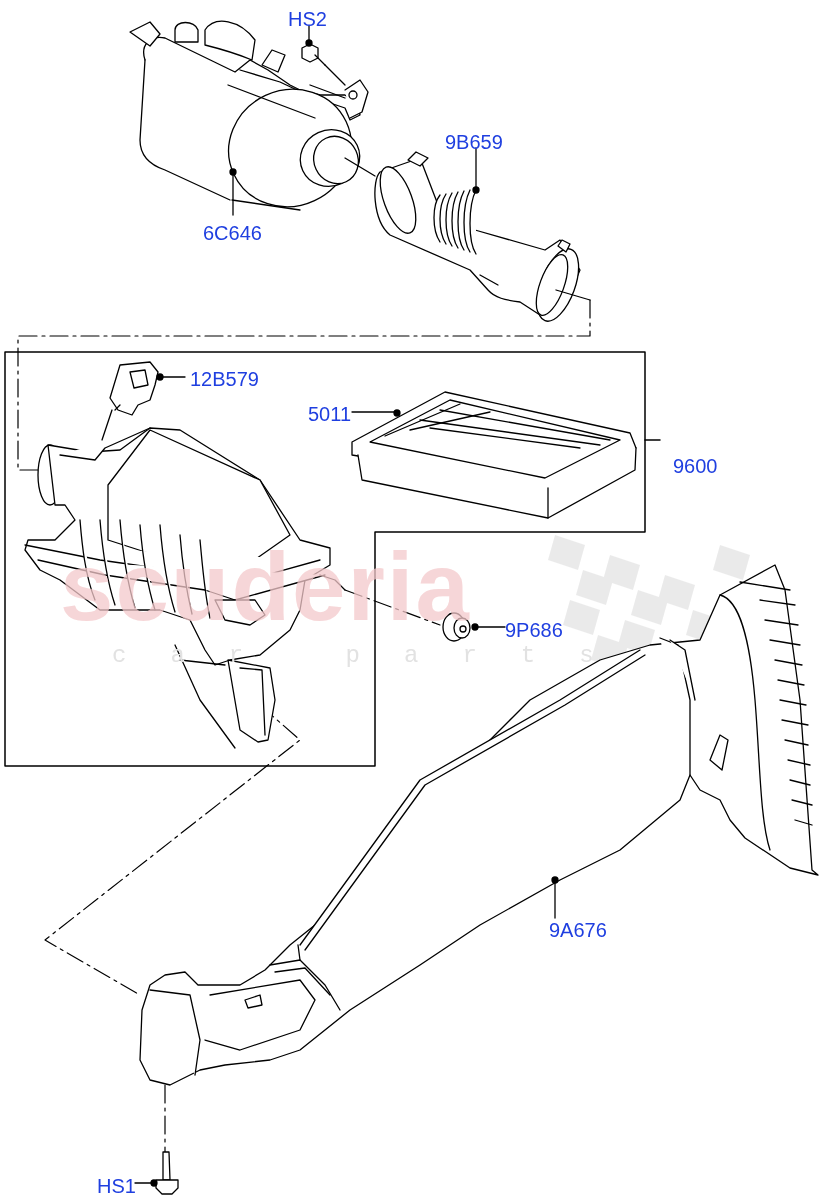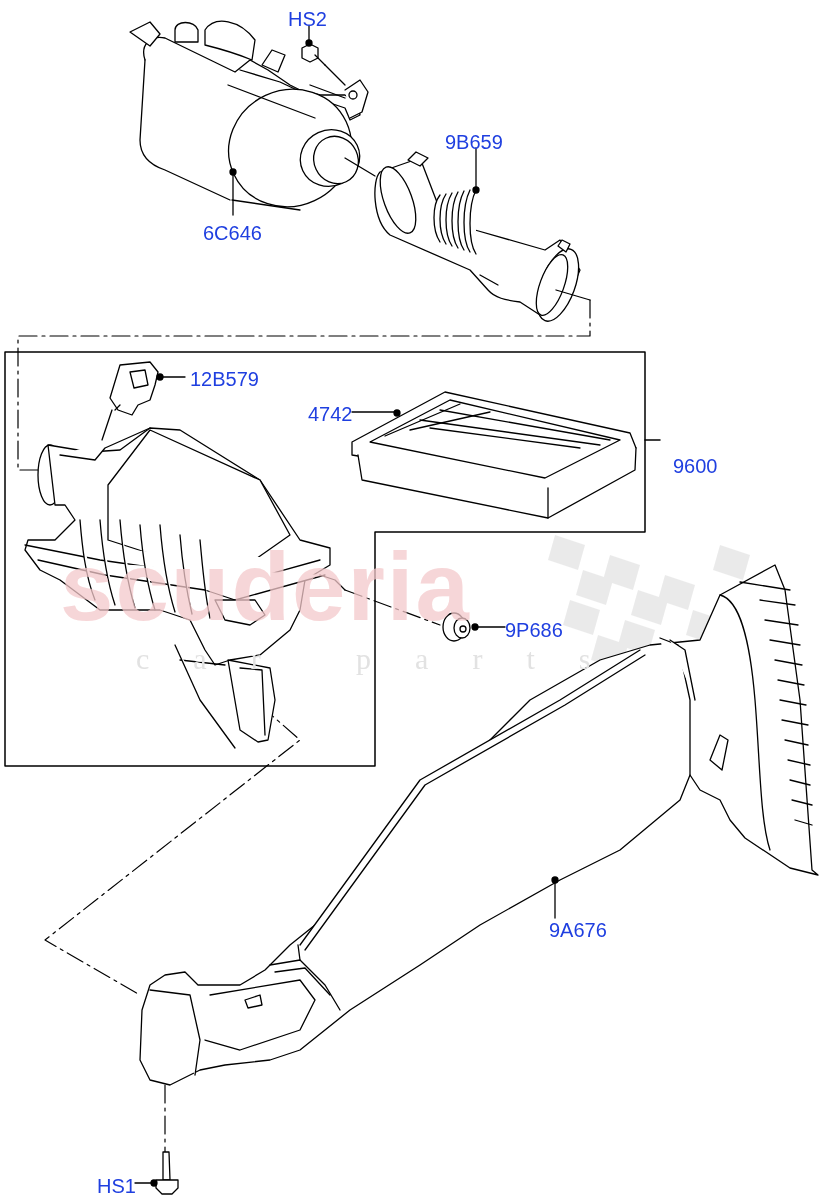--- a/index.html
+++ b/index.html
@@ -1,20 +1,20 @@
 <!DOCTYPE html>
 <html><head>
 <meta charset="utf-8">
 <style>
   html, body { margin: 0; padding: 0; background: #ffffff; }
   body { width: 819px; height: 1200px; position: relative; overflow: hidden; font-family: "Liberation Sans", sans-serif; }
   #diagram { position: absolute; left: 0; top: 0; width: 819px; height: 1200px; }
   .callout { position: absolute; font-family: "Liberation Sans", sans-serif; font-size: 20px; color: #1f3fe0; line-height: 1; white-space: nowrap; cursor: pointer; }
   .wm-main { position: absolute; left: 60px; top: 532px; font-family: "Liberation Sans", sans-serif; font-size: 96px; font-weight: bold; color: #f4c9cb; letter-spacing: 2px; opacity: 0.75; pointer-events: none; }
-  .wm-sub { position: absolute; left: 136px; top: 642px; font-family: Liberation Serif, serif; font-size: 30px; color: #e2e2e2; letter-spacing: 44px; pointer-events: none; }
+  .wm-sub { position: absolute; left: 112px; top: 642px; font-family: Liberation Mono, monospace; font-size: 24px; color: #e2e2e2; letter-spacing: 44px; pointer-events: none; }
 </style>
 </head>
 <body>
 
 <svg id="diagram" viewBox="0 0 819 1200" xmlns="http://www.w3.org/2000/svg">
 
   <g fill="#e6e6e6" opacity="0.8">
     <polygon points="555,535 585,545 578,570 548,560"></polygon>
     <polygon points="610,555 640,565 633,590 603,580"></polygon>
     <polygon points="665,575 695,585 688,610 658,600"></polygon>
@@ -190,17 +190,17 @@
   </g>
 </svg>
 
 <div class="wm-main">scuderia</div>
 <div class="wm-sub">car parts</div>
 
 <div class="callout" style="left:288px;top:9px;">HS2</div>
 <div class="callout" style="left:203px;top:223px;">6C646</div>
 <div class="callout" style="left:445px;top:132px;">9B659</div>
 <div class="callout" style="left:190px;top:369px;">12B579</div>
-<div class="callout" style="left:308px;top:404px;">4742</div>
+<div class="callout" style="left:308px;top:404px;">5011</div>
 <div class="callout" style="left:673px;top:437px;margin-top:19px;">9600</div>
 <div class="callout" style="left:505px;top:620px;">9P686</div>
 <div class="callout" style="left:549px;top:920px;text-align:right;">9A676</div>
 <div class="callout" style="left:97px;top:1176px;">HS1</div>
 
 </body></html>

